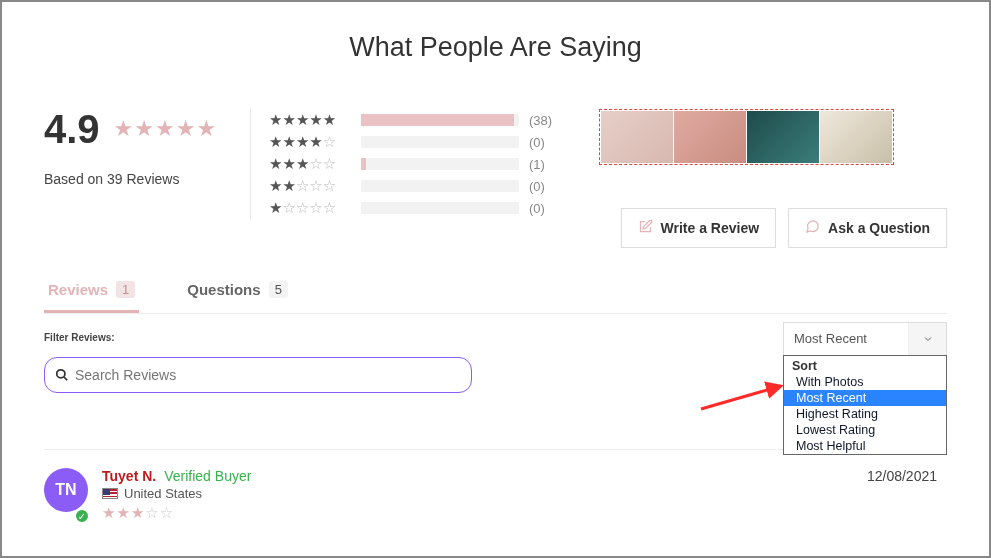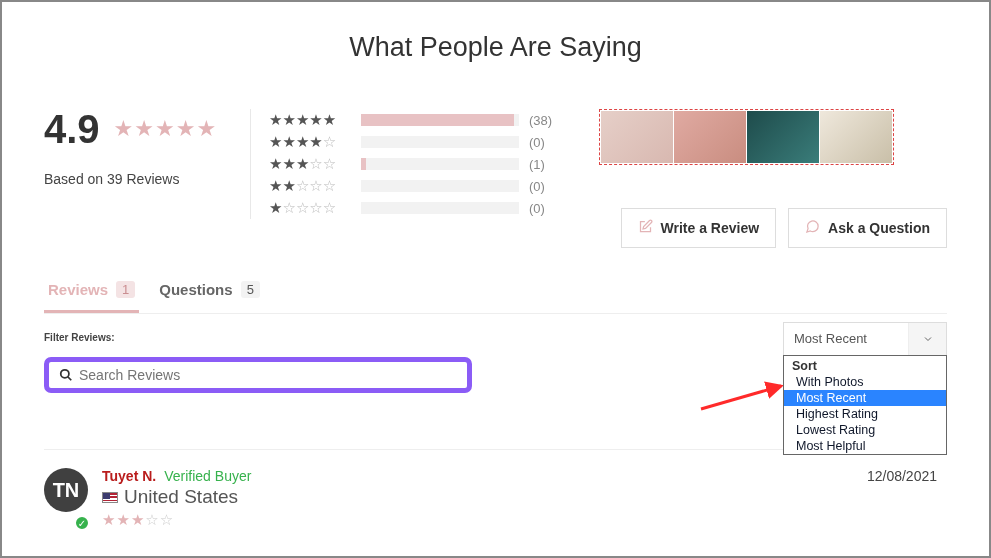--- a/index.html
+++ b/index.html
@@ -30,54 +30,54 @@
   .thumb { width: 72px; height: 52px; background: #d9c6bf; display:flex; align-items:center; justify-content:center; }
   .thumb1 { background: linear-gradient(135deg,#e6cfc8,#d8b8b0); }
   .thumb2 { background: linear-gradient(135deg,#e0aaa2,#c98d80); }
   .thumb3 { background: linear-gradient(135deg,#1e4b4b,#3a7d7a); }
   .thumb4 { background: linear-gradient(135deg,#efe8dc,#c9bfa8); }
 
   .action-btns { position: absolute; right: 42px; top: 206px; display: flex; gap: 12px; }
   .btn { border: 1px solid #ddd; background: #fff; padding: 10px 16px; font-size: 14px; font-weight: 700; cursor: pointer; display: flex; align-items: center; gap: 8px; color: #333; }
   .btn .ic { color: #e3b4b6; }
 
-  .tabs { margin-top: 52px; display: flex; gap: 16px; border-bottom: 1px solid #eee; align-items: center; }
+  .tabs { margin-top: 52px; display: flex; gap: 44px; border-bottom: 1px solid #eee; align-items: center; }
   .tab { padding: 10px 4px 12px 4px; font-size: 15px; font-weight: 700; color: #666; cursor: pointer; display: flex; align-items: center; gap: 8px; border-bottom: 3px solid transparent; }
   .tab.active { color: #e3b4b6; border-bottom-color: #e3b4b6; }
   .tab-badge { background: #f3f3f3; color: #555; font-weight: 400; font-size: 13px; padding: 1px 6px; border-radius: 3px; }
   .tab.active .tab-badge { background: #f4e3e4; color: #ca8e91; }
 
   .filter-label { margin-top: 18px; font-size: 10px; font-weight: 700; color: #444; }
-  .search-wrap { margin-top: 14px; border: 5px solid #8b5cf6; width: 428px; height: 36px; display: flex; align-items: center; padding: 0 10px; gap: 6px; border-radius: 7px; }
+  .search-wrap { margin-top: 14px; border: 1px solid #8b5cf6; width: 428px; height: 36px; display: flex; align-items: center; padding: 0 10px; gap: 6px; border-radius: 13px; }
   .search-wrap input { border: none; outline: none; flex: 1; font-size: 14px; color: #555; }
   .search-icon { width: 14px; height: 14px; }
 
   
   .sort-closed { position: absolute; right: 42px; top: 320px; display: flex; border: 1px solid #ddd; font-size: 13px; height: 34px; width: 164px; cursor: pointer; }
   .sort-closed .lbl { flex: 1; padding: 8px 10px; color: #555; }
   .sort-closed .chev { width: 38px; border-left: 1px solid #eee; background: #f5f5f5; display: flex; align-items: center; justify-content: center; color: #666; }
   .sort-menu { position: absolute; right: 42px; top: 353px; border: 1px solid #666; width: 164px; background: #fff; font-size: 12.5px; z-index: 5; }
   .sort-menu .hdr { font-weight: 700; padding: 3px 8px 1px 8px; color: #333; }
   .sort-menu .opt { padding: 1px 8px 1px 12px; cursor: pointer; color: #0f172a; }
   .sort-menu .opt.sel { background: #2a84ff; color: #fff; }
 
   .arrow { position: absolute; left: 694px; top: 372px; pointer-events: none; }
   .arrow svg { overflow: visible; }
 
   .hr2 { border: none; border-top: 1px solid #eee; margin-top: 56px; }
 
   .review { display: flex; margin-top: 18px; gap: 14px; position: relative; }
   .avatar-wrap { position: relative; }
-  .avatar { width: 44px; height: 44px; border-radius: 50%; background: #404040; color: #fff; font-weight: 700; display: flex; align-items: center; justify-content: center; font-size: 20px; }
+  .avatar { width: 44px; height: 44px; border-radius: 50%; background: #8b5cf6; color: #fff; font-weight: 700; display: flex; align-items: center; justify-content: center; font-size: 16px; }
   .verify-badge { position: absolute; right: -2px; bottom: -2px; width: 16px; height: 16px; border-radius: 50%; background: #37b24d; color: #fff; font-size: 10px; display: flex; align-items: center; justify-content: center; border: 2px solid #fff; }
   .r-body { flex: 1; }
   .r-name-line { display: flex; align-items: center; gap: 8px; }
   .r-name { font-weight: 700; font-size: 14px; color: #b91c1c; }
   .r-verif { color: #37b24d; font-size: 14px; }
-  .r-loc { display: flex; align-items: center; gap: 6px; font-size: 19px; color: #555; margin-top: 2px; }
+  .r-loc { display: flex; align-items: center; gap: 6px; font-size: 13px; color: #555; margin-top: 2px; }
   .flag { display:inline-block; width: 16px; height: 11px; background: linear-gradient(#b22234 0 8%, #fff 8% 16%, #b22234 16% 24%, #fff 24% 32%, #b22234 32% 40%, #fff 40% 48%, #b22234 48% 56%, #fff 56% 64%, #b22234 64% 72%, #fff 72% 80%, #b22234 80% 88%, #fff 88% 100%); position:relative; border:0.5px solid #888;}
   .flag::before { content:""; position:absolute; left:0; top:0; width:7px; height:6px; background:#3c3b6e; }
   .r-stars { font-size: 15px; color: #e3b4b6; margin-top: 3px; letter-spacing: 1px; }
   .r-stars .empty { color: #ccc; }
   .r-date { position: absolute; right: 10px; top: 0; font-size: 14px; color: #444; }
 
 </style>
 </head>
 <body>
 

